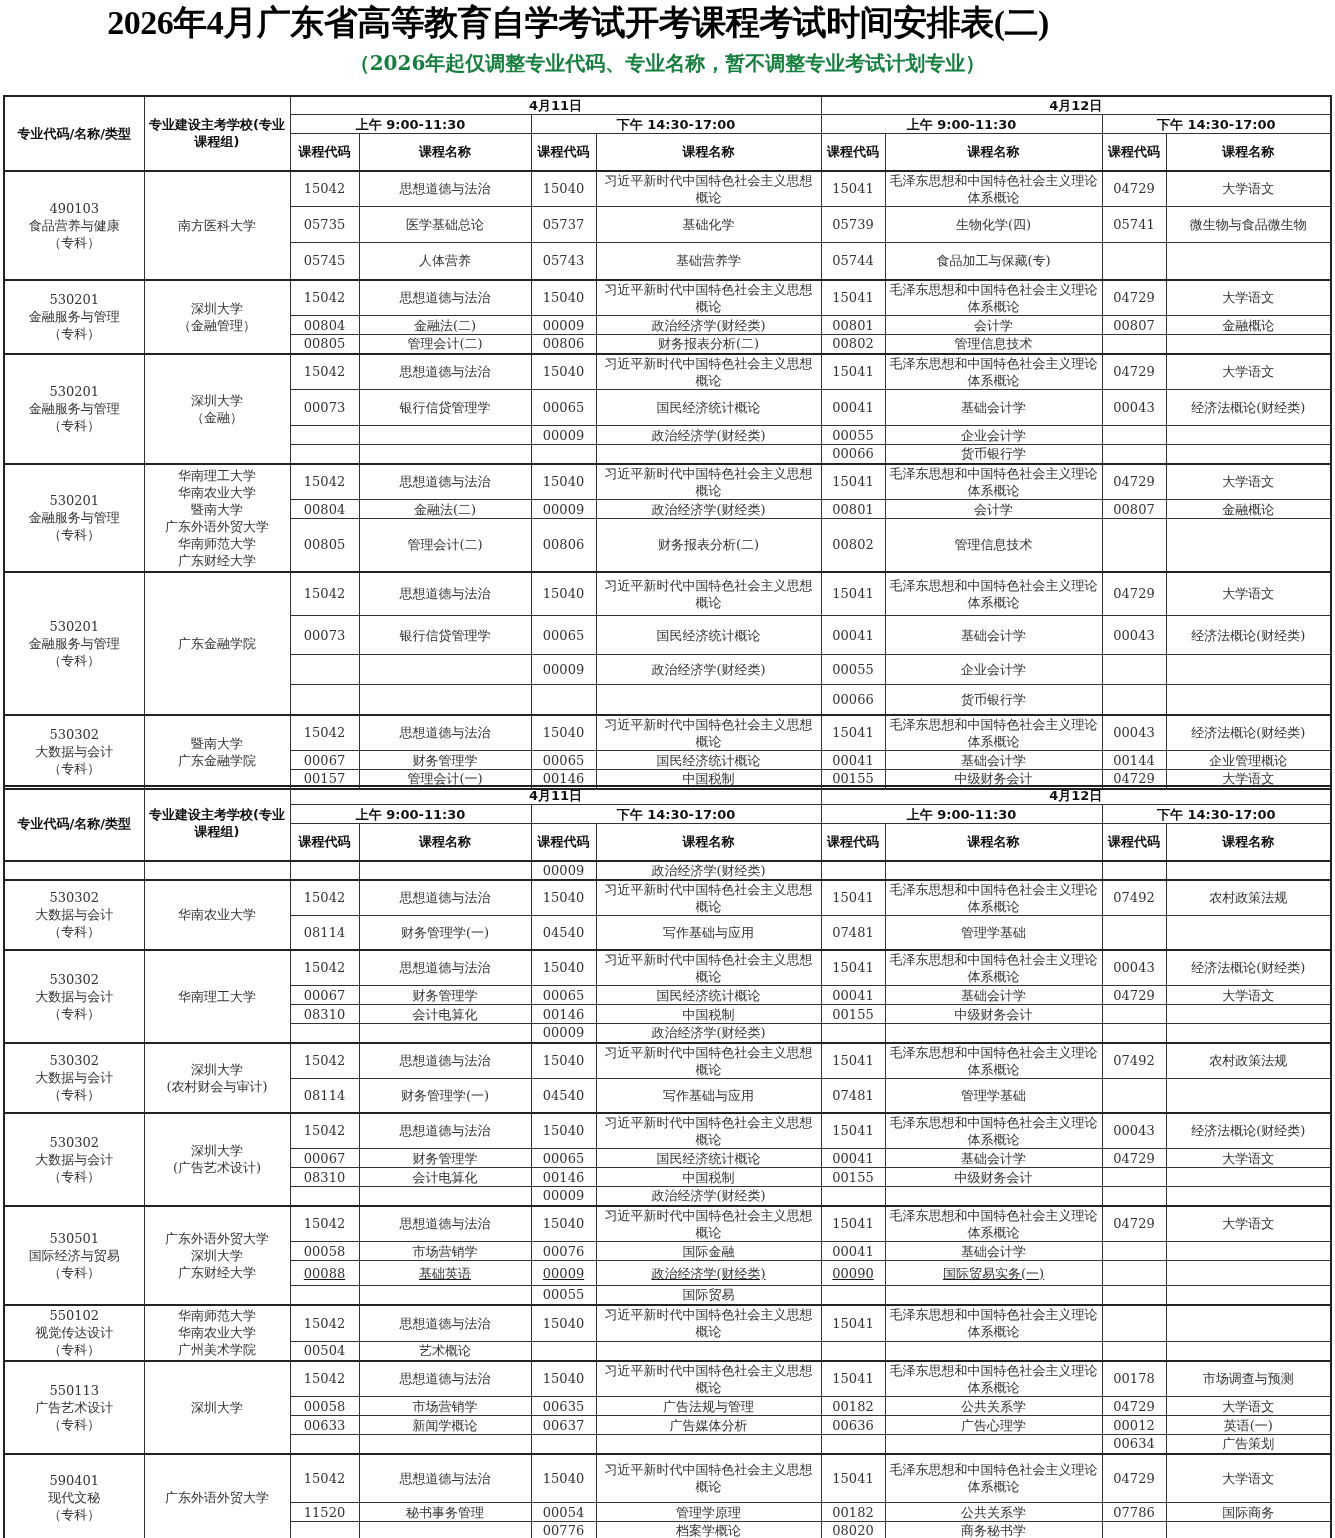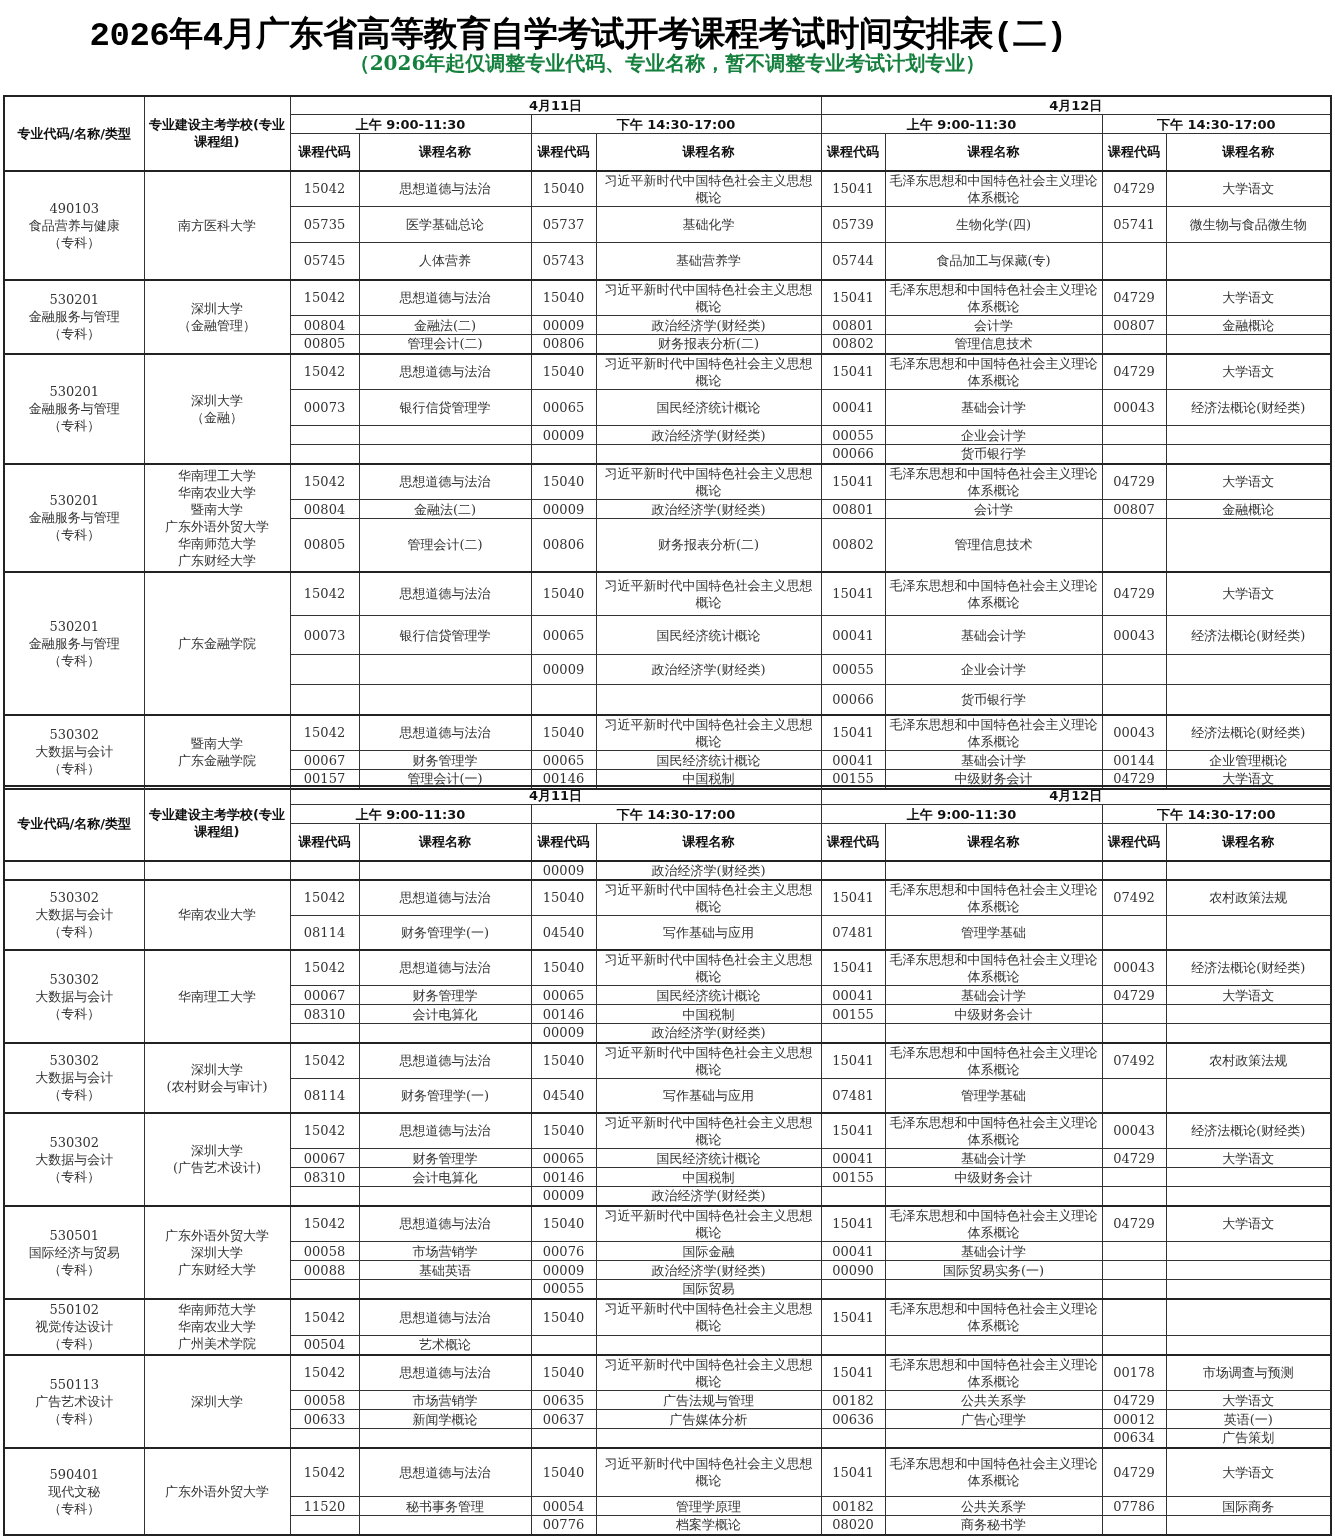--- a/index.html
+++ b/index.html
@@ -1,20 +1,20 @@
 <!DOCTYPE html>
 <html><head>
 <meta charset="utf-8">
 <style>
   html, body { margin:0; padding:0; background:#ffffff; }
   body { width:1335px; height:1538px; position:relative; overflow:hidden;
          font-family:"DejaVu Serif","Liberation Serif",serif; color:#111; }
-  .title { position:absolute; left:0; top:11px; width:1156px; text-align:center;
+  .title { position:absolute; left:0; top:0; width:1156px; text-align:center;
            font-size:34px; font-weight:bold; letter-spacing:-0.5px; color:#000;
-           font-family:Liberation Mono, monospace; }
+           font-family:Liberation Serif, serif; }
   .subtitle { position:absolute; left:0; top:50px; width:1335px; text-align:center;
               font-size:20px; font-weight:bold; color:#15803d;
               font-family:"DejaVu Serif","Liberation Serif",serif; }
   table.sched { position:absolute; left:3px; border-collapse:collapse; table-layout:fixed;
                 width:1327px; font-size:13px; }
   table.sched td, table.sched th { border:1px solid #333; padding:0 2px; text-align:center;
                 vertical-align:middle; line-height:17px; overflow:hidden; }
   table.sched th { font-weight:bold; font-size:13px; font-family:"DejaVu Sans","Liberation Sans",sans-serif; }
   table.sched td { font-weight:normal; color:#333; }
   table.sched td.code { font-size:13px; color:#333; }
@@ -554,21 +554,21 @@
       <tr style="height: 19px;">
         <td class="code">00058</td>
         <td class="wrap">市场营销学</td>
         <td class="code">00076</td>
         <td class="wrap">国际金融</td>
         <td class="code">00041</td>
         <td class="wrap">基础会计学</td>
         <td class="code"></td>
         <td class="wrap"></td>
       </tr>
-      <tr style="height: 19px;">
+      <tr style="height: 25px; text-decoration: underline;">
         <td class="code">00088</td>
         <td class="wrap">基础英语</td>
         <td class="code">00009</td>
         <td class="wrap">政治经济学(财经类)</td>
         <td class="code">00090</td>
         <td class="wrap">国际贸易实务(一)</td>
         <td class="code"></td>
         <td class="wrap"></td>
       </tr>
       <tr style="height: 19px;">

